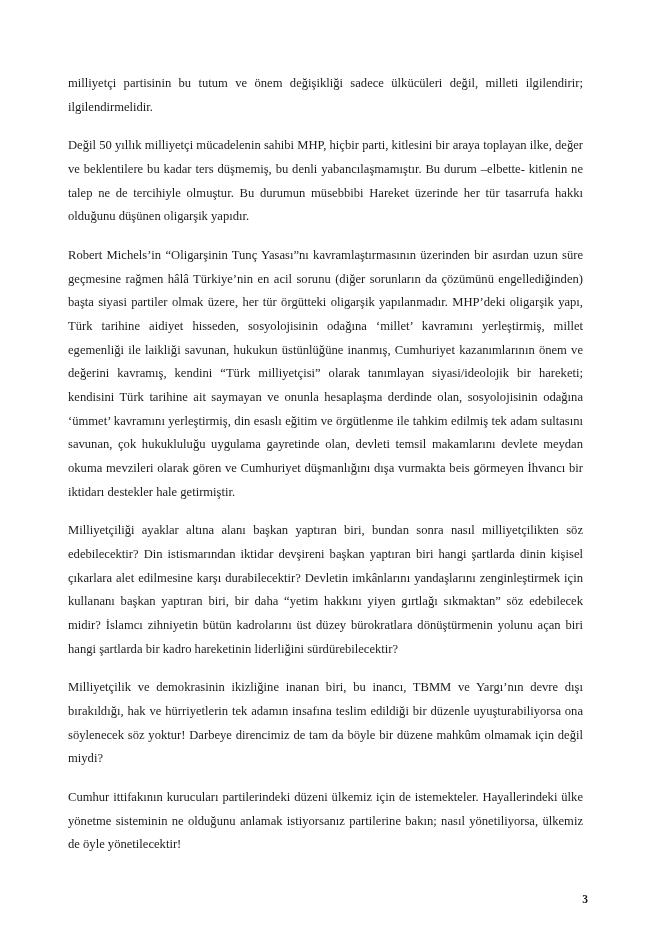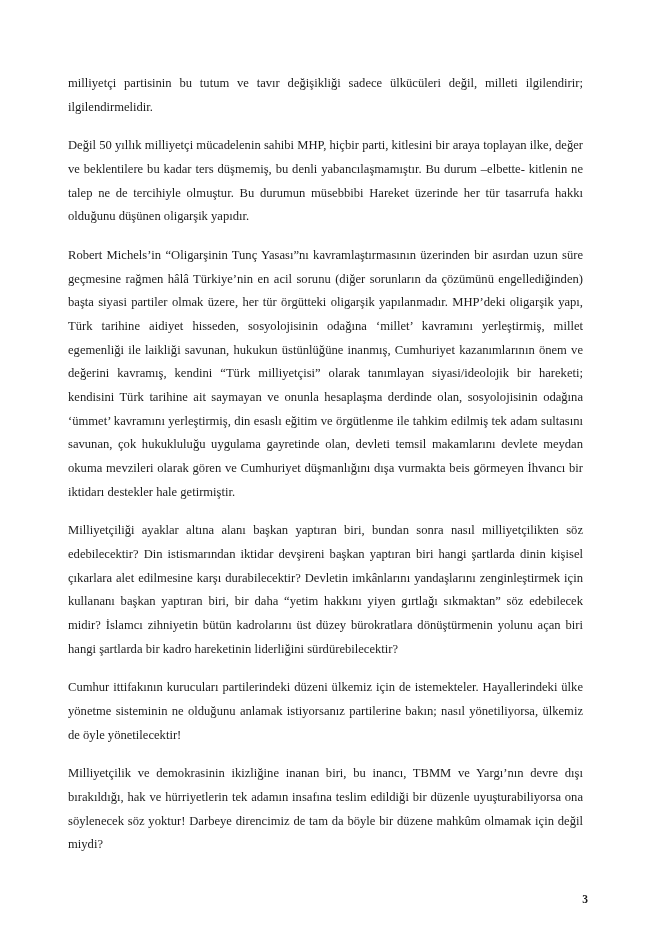--- a/index.html
+++ b/index.html
@@ -49,23 +49,23 @@
     color: #1c1c1c;
     line-height: 1;
   }
 </style>
 </head>
 <body>
 
 <div class="page">
 
   <div class="text-block">
-    <p class="para">milliyetçi partisinin bu tutum ve tavır değişikliği sadece ülkücüleri değil, milleti ilgilendirir; ilgilendirmelidir.</p>
+    <p class="para">milliyetçi partisinin bu tutum ve önem değişikliği sadece ülkücüleri değil, milleti ilgilendirir; ilgilendirmelidir.</p>
     <p class="para">Değil 50 yıllık milliyetçi mücadelenin sahibi MHP, hiçbir parti, kitlesini bir araya toplayan ilke, değer ve beklentilere bu kadar ters düşmemiş, bu denli yabancılaşmamıştır. Bu durum –elbette- kitlenin ne talep ne de tercihiyle olmuştur. Bu durumun müsebbibi Hareket üzerinde her tür tasarrufa hakkı olduğunu düşünen oligarşik yapıdır.</p>
     <p class="para">Robert Michels’in “Oligarşinin Tunç Yasası”nı kavramlaştırmasının üzerinden bir asırdan uzun süre geçmesine rağmen hâlâ Türkiye’nin en acil sorunu (diğer sorunların da çözümünü engellediğinden) başta siyasi partiler olmak üzere, her tür örgütteki oligarşik yapılanmadır. MHP’deki oligarşik yapı, Türk tarihine aidiyet hisseden, sosyolojisinin odağına ‘millet’ kavramını yerleştirmiş, millet egemenliği ile laikliği savunan, hukukun üstünlüğüne inanmış, Cumhuriyet kazanımlarının önem ve değerini kavramış, kendini “Türk milliyetçisi” olarak tanımlayan siyasi/ideolojik bir hareketi; kendisini Türk tarihine ait saymayan ve onunla hesaplaşma derdinde olan, sosyolojisinin odağına ‘ümmet’ kavramını yerleştirmiş, din esaslı eğitim ve örgütlenme ile tahkim edilmiş tek adam sultasını savunan, çok hukukluluğu uygulama gayretinde olan, devleti temsil makamlarını devlete meydan okuma mevzileri olarak gören ve Cumhuriyet düşmanlığını dışa vurmakta beis görmeyen İhvancı bir iktidarı destekler hale getirmiştir.</p>
     <p class="para">Milliyetçiliği ayaklar altına alanı başkan yaptıran biri, bundan sonra nasıl milliyetçilikten söz edebilecektir? Din istismarından iktidar devşireni başkan yaptıran biri hangi şartlarda dinin kişisel çıkarlara alet edilmesine karşı durabilecektir? Devletin imkânlarını yandaşlarını zenginleştirmek için kullananı başkan yaptıran biri, bir daha “yetim hakkını yiyen gırtlağı sıkmaktan” söz edebilecek midir? İslamcı zihniyetin bütün kadrolarını üst düzey bürokratlara dönüştürmenin yolunu açan biri hangi şartlarda bir kadro hareketinin liderliğini sürdürebilecektir?</p>
+    <p class="para">Milliyetçilik ve demokrasinin ikizliğine inanan biri, bu inancı, TBMM ve Yargı’nın devre dışı bırakıldığı, hak ve hürriyetlerin tek adamın insafına teslim edildiği bir düzenle uyuşturabiliyorsa ona söylenecek söz yoktur! Darbeye direncimiz de tam da böyle bir düzene mahkûm olmamak için değil miydi?</p>
     <p class="para">Cumhur ittifakının kurucuları partilerindeki düzeni ülkemiz için de istemekteler. Hayallerindeki ülke yönetme sisteminin ne olduğunu anlamak istiyorsanız partilerine bakın; nasıl yönetiliyorsa, ülkemiz de öyle yönetilecektir!</p>
-    <p class="para">Milliyetçilik ve demokrasinin ikizliğine inanan biri, bu inancı, TBMM ve Yargı’nın devre dışı bırakıldığı, hak ve hürriyetlerin tek adamın insafına teslim edildiği bir düzenle uyuşturabiliyorsa ona söylenecek söz yoktur! Darbeye direncimiz de tam da böyle bir düzene mahkûm olmamak için değil miydi?</p>
   </div>
 
   <div class="page-number">3</div>
 
 </div>
 
 </body></html>

